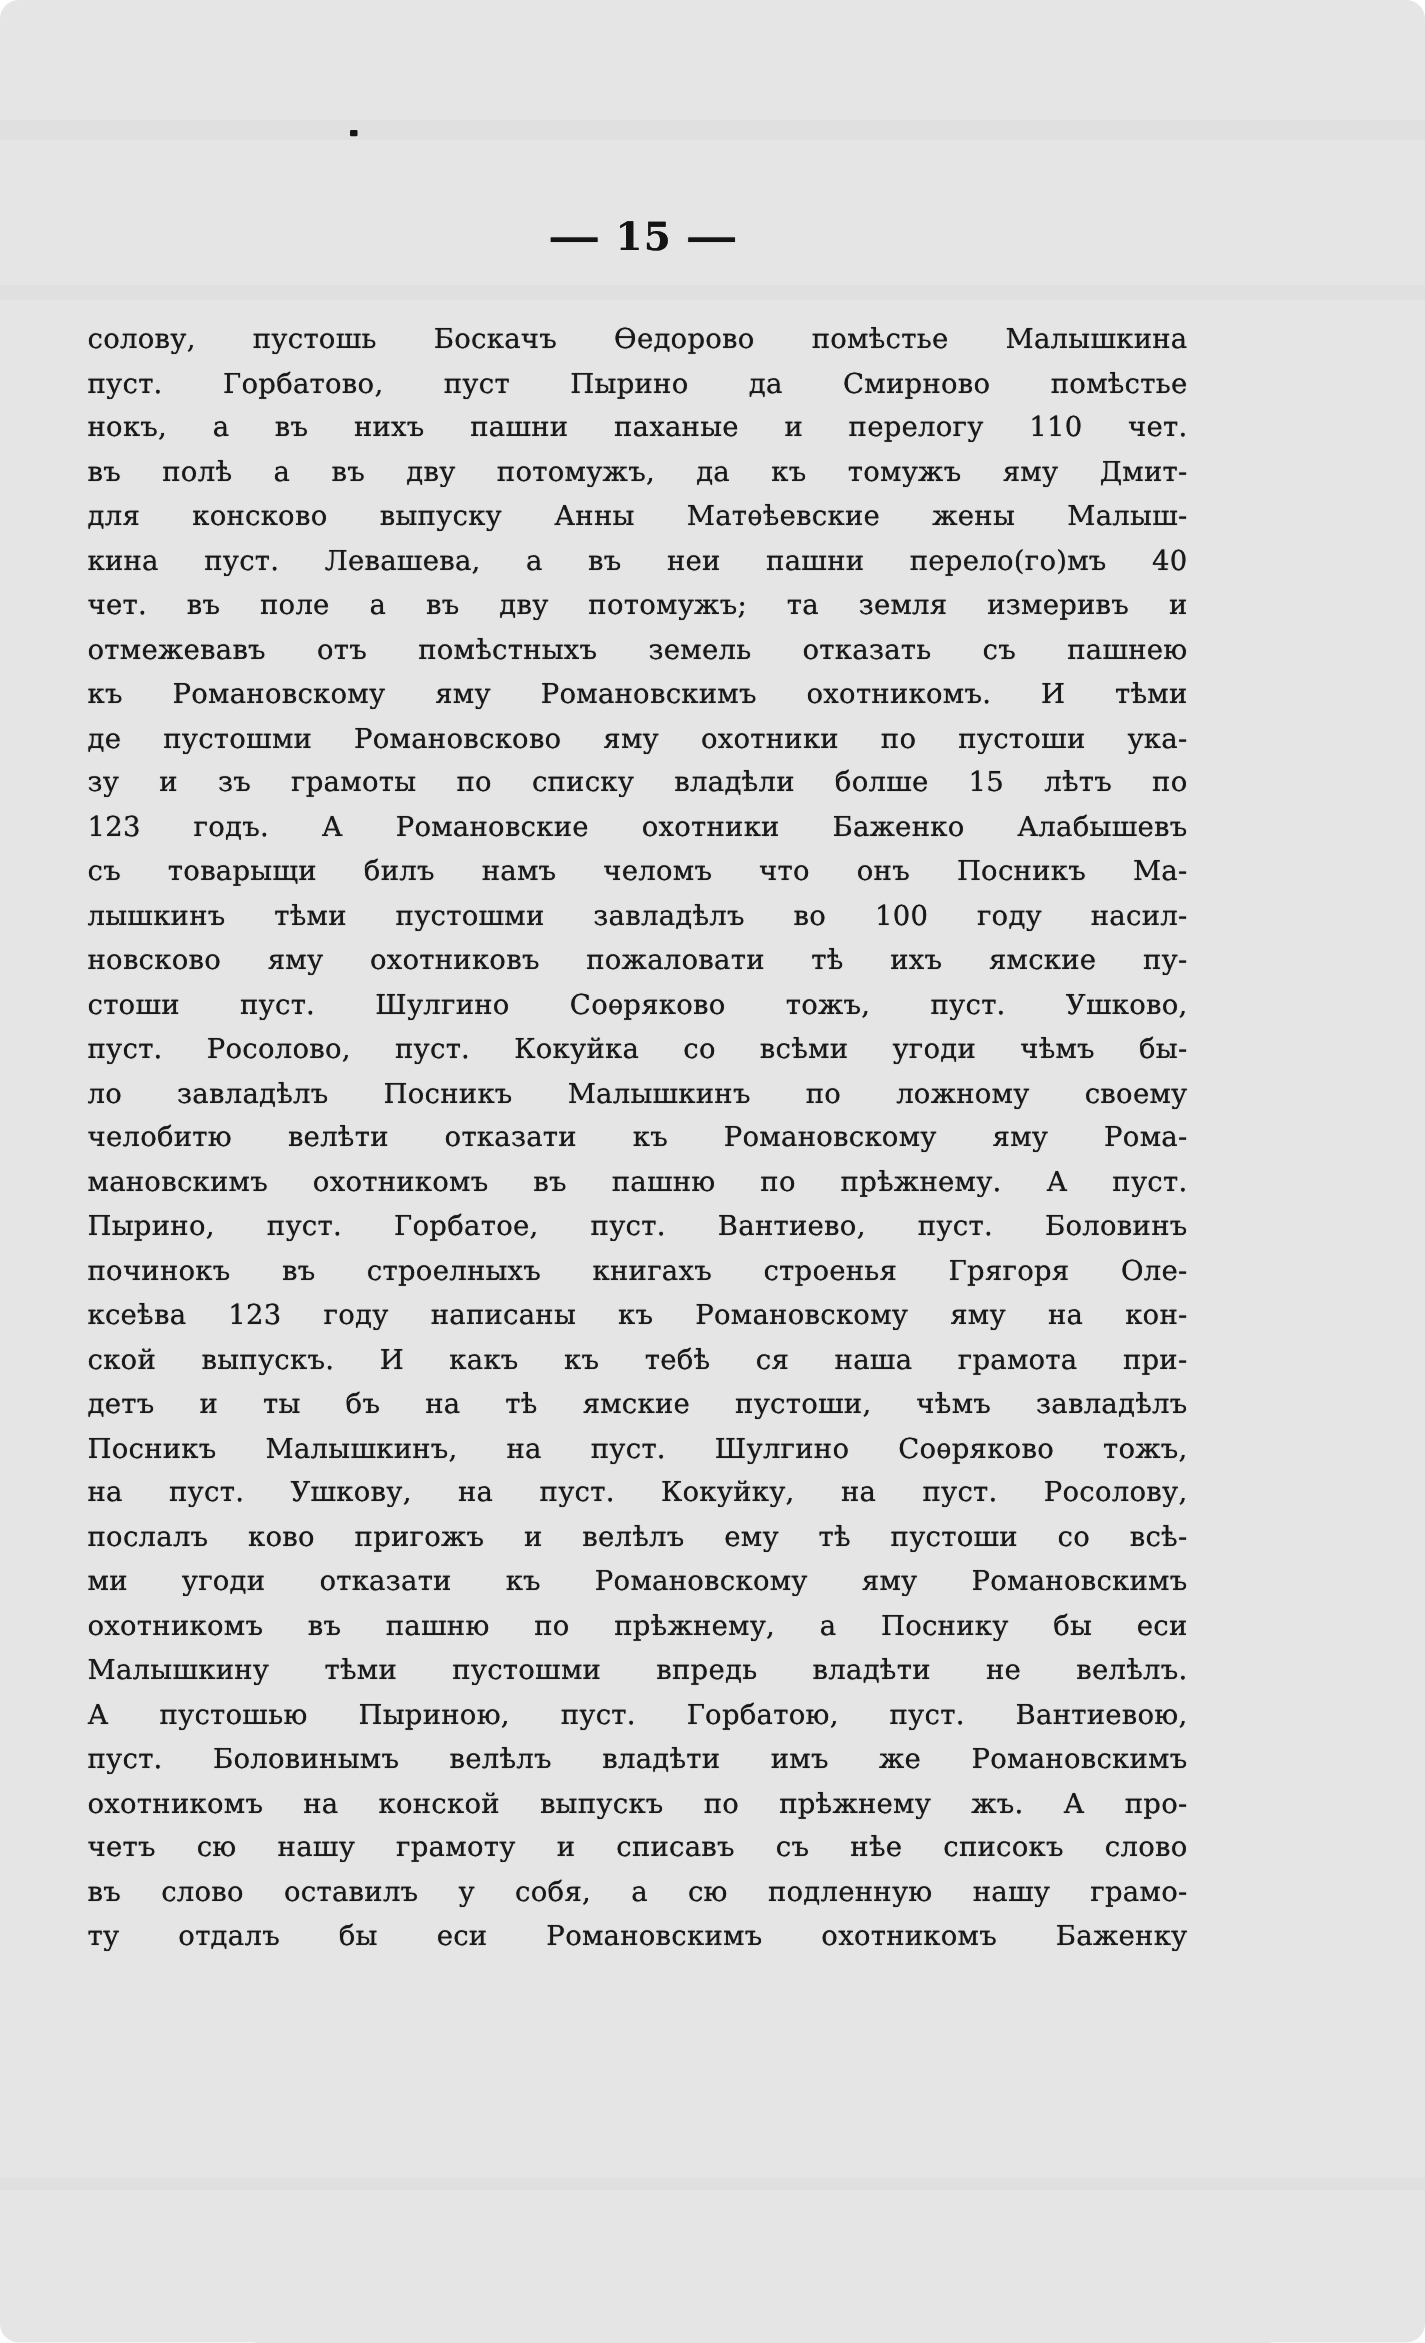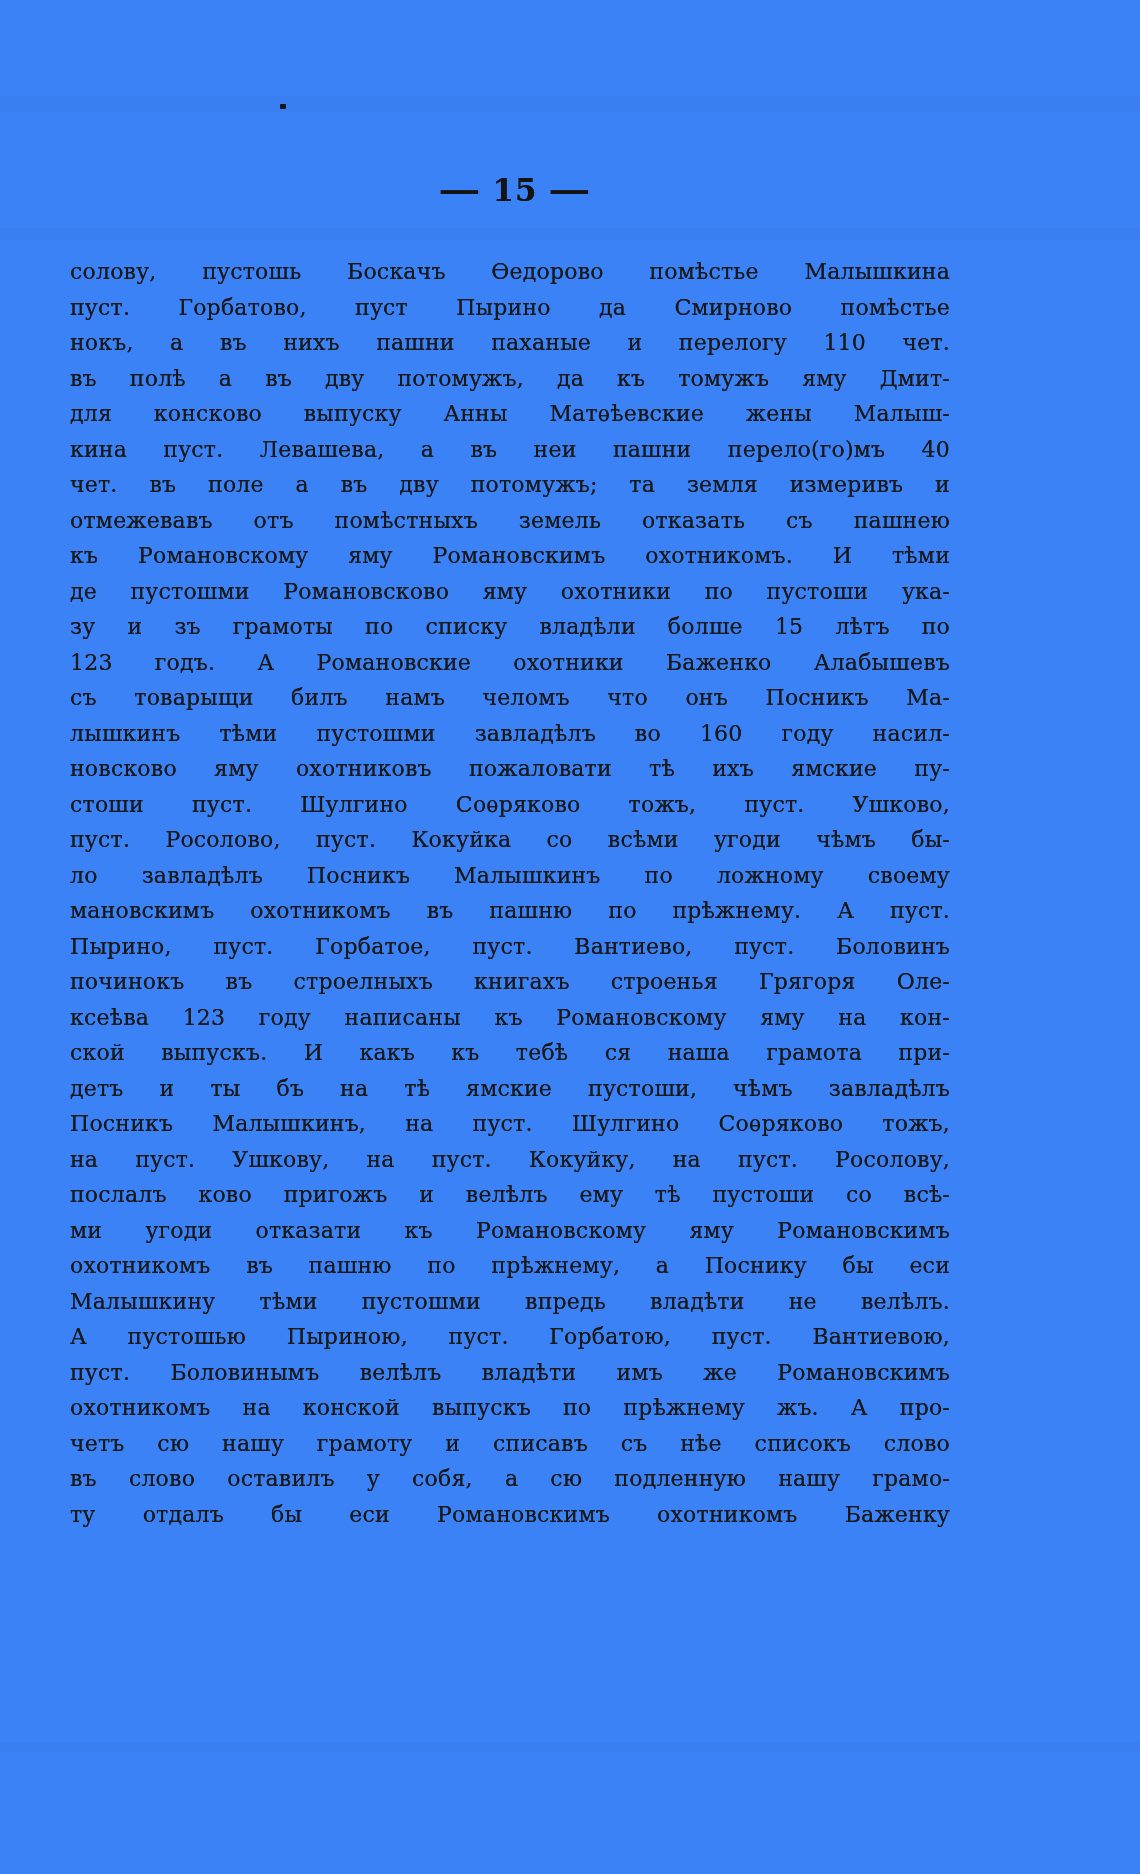--- a/index.html
+++ b/index.html
@@ -4,24 +4,25 @@
 <style>
   html, body {
     margin: 0;
     padding: 0;
     background: #ffffff;
   }
   .page {
     position: relative;
     width: 1140px;
     height: 1874px;
-    background: #3b82f6;
+    background: #e5e5e5;
     font-family: "DejaVu Serif", "Liberation Serif", serif;
     color: #1b1b1b;
     overflow: hidden;
+    border-radius: 15px;
   }
   
   .band {
     position: absolute;
     left: 0;
     width: 100%;
     background: rgba(0,0,0,0.018);
     pointer-events: none;
   }
   .band.b1 { top: 96px;  height: 16px; }
@@ -99,25 +100,26 @@
     <div class="line">въ полѣ а въ дву потомужъ, да къ томужъ яму Дмит-</div>
     <div class="line">для консково выпуску Анны Матѳѣевские жены Малыш-</div>
     <div class="line">кина пуст. Левашева, а въ неи пашни перело(го)мъ 40</div>
     <div class="line">чет. въ поле а въ дву потомужъ; та земля измеривъ и</div>
     <div class="line">отмежевавъ отъ помѣстныхъ земель отказать съ пашнею</div>
     <div class="line">къ Романовскому яму Романовскимъ охотникомъ. И тѣми</div>
     <div class="line">де пустошми Романовсково яму охотники по пустоши ука-</div>
     <div class="line">зу и зъ грамоты по списку владѣли болше 15 лѣтъ по</div>
     <div class="line">123 годъ. А Романовские охотники Баженко Алабышевъ</div>
     <div class="line">съ товарыщи билъ намъ челомъ что онъ Посникъ Ма-</div>
-    <div class="line">лышкинъ тѣми пустошми завладѣлъ во 160 году насил-</div>
+    <div class="line">лышкинъ тѣми пустошми завладѣлъ во 100 году насил-</div>
     <div class="line">новсково яму охотниковъ пожаловати тѣ ихъ ямские пу-</div>
     <div class="line">стоши пуст. Шулгино Соѳряково тожъ, пуст. Ушково,</div>
     <div class="line">пуст. Росолово, пуст. Кокуйка со всѣми угоди чѣмъ бы-</div>
     <div class="line">ло завладѣлъ Посникъ Малышкинъ по ложному своему</div>
+    <div class="line">челобитю велѣти отказати къ Романовскому яму Рома-</div>
     <div class="line">мановскимъ охотникомъ въ пашню по прѣжнему. А пуст.</div>
     <div class="line">Пырино, пуст. Горбатое, пуст. Вантиево, пуст. Боловинъ</div>
     <div class="line">починокъ въ строелныхъ книгахъ строенья Грягоря Оле-</div>
     <div class="line">ксеѣва 123 году написаны къ Романовскому яму на кон-</div>
     <div class="line">ской выпускъ. И какъ къ тебѣ ся наша грамота при-</div>
     <div class="line">детъ и ты бъ на тѣ ямские пустоши, чѣмъ завладѣлъ</div>
     <div class="line">Посникъ Малышкинъ, на пуст. Шулгино Соѳряково тожъ,</div>
     <div class="line">на пуст. Ушкову, на пуст. Кокуйку, на пуст. Росолову,</div>
     <div class="line">послалъ ково пригожъ и велѣлъ ему тѣ пустоши со всѣ-</div>
     <div class="line">ми угоди отказати къ Романовскому яму Романовскимъ</div>

